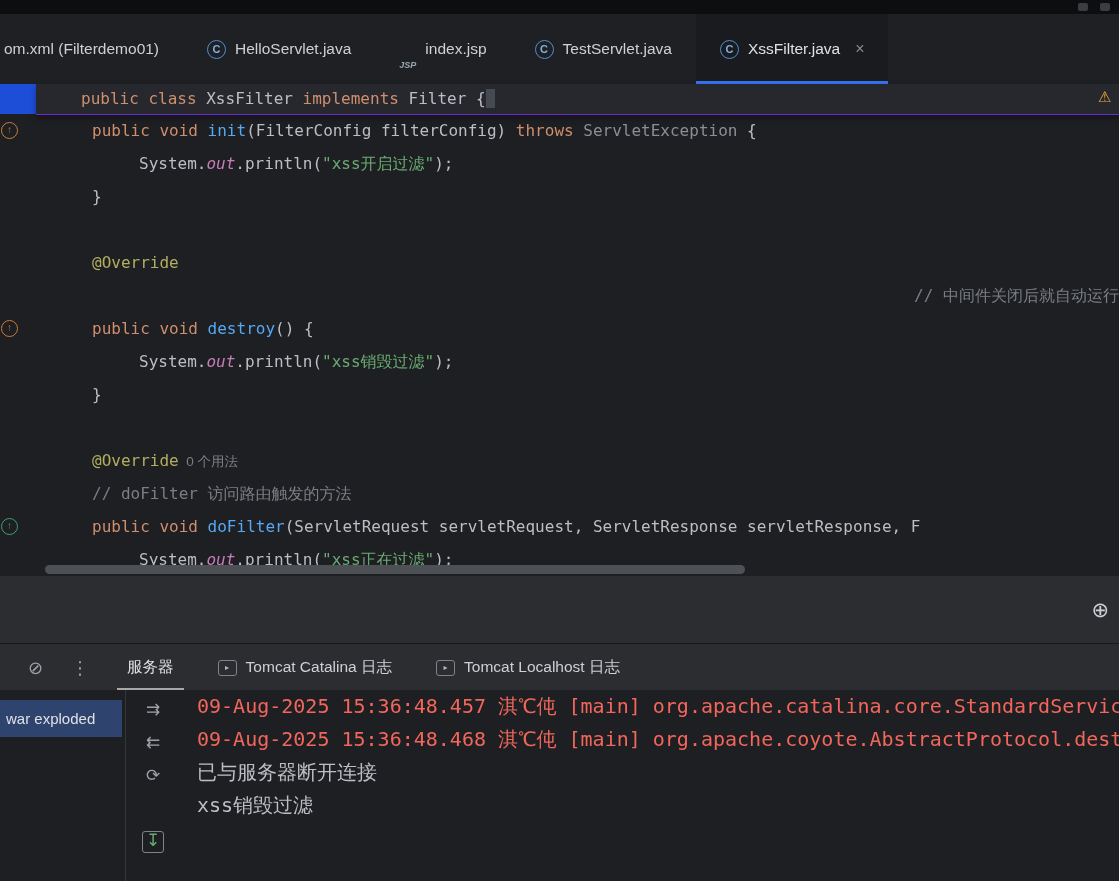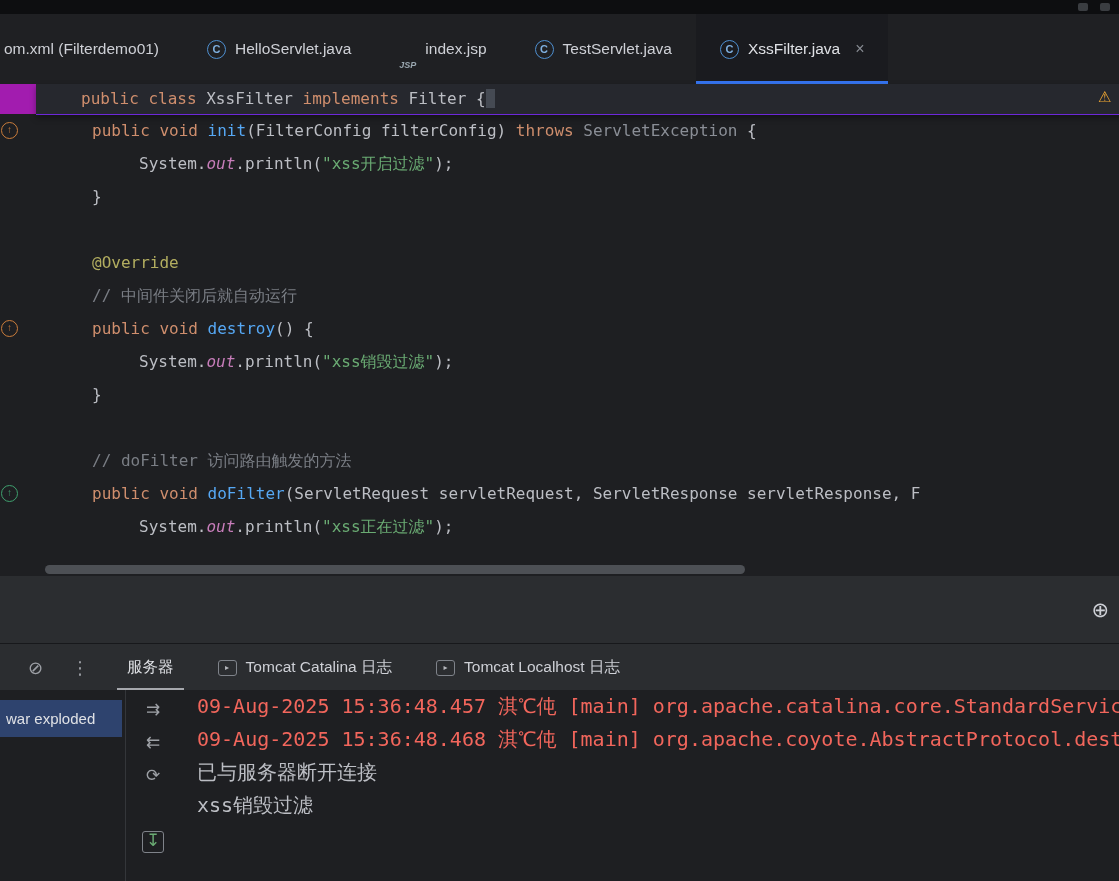--- a/index.html
+++ b/index.html
@@ -1,17 +1,17 @@
 <!DOCTYPE html>
 <html><head>
 <meta charset="utf-8">
 <style>
   html,body{margin:0;padding:0;background:#1e1f22;}
   #app{position:relative;width:1119px;height:881px;overflow:hidden;
-       font-family:"Liberation Sans",sans-serif;color:#bcbec4;background:#a21caf;}
+       font-family:"Liberation Sans",sans-serif;color:#bcbec4;background:#1d4ed8;}
 
   
   .titlebar{position:absolute;left:0;top:0;width:1119px;height:14px;background:#0d0e10;}
   .tb-ico{position:absolute;top:3px;width:10px;height:8px;background:#3a3d41;border-radius:2px;}
 
   
   .tabbar{position:absolute;left:0;top:14px;width:1119px;height:70px;background:#1f2023;
           display:flex;align-items:stretch;}
   .etab{display:flex;align-items:center;gap:9px;padding:0 24px;font-size:15.5px;color:#ced0d6;
         cursor:default;position:relative;white-space:nowrap;}
@@ -117,25 +117,26 @@
         <div class="code-line" style="padding-left: 45px;"><span class="tk-kw">public class </span><span class="tk-p">XssFilter </span><span class="tk-kw">implements </span><span class="tk-p">Filter </span><span class="tk-p">{</span><span class="tk-caret"></span></div>
       </div>
   </div>
 
   <div class="editor">
       <div class="code-line" style="padding-left: 92px;"><span class="gut g-ov">↑</span><span class="tk-kw">public void </span><span class="tk-m">init</span><span class="tk-p">(FilterConfig filterConfig) </span><span class="tk-kw">throws </span><span class="tk-d">ServletException </span><span class="tk-p">{</span></div>
       <div class="code-line" style="padding-left: 139px;"><span class="tk-p">System.</span><span class="tk-f">out</span><span class="tk-p">.println(</span><span class="tk-s">"xss开启过滤"</span><span class="tk-p">);</span></div>
       <div class="code-line" style="padding-left: 92px;"><span class="tk-p">}</span></div>
       <div class="code-line" style="padding-left: 92px;"></div>
       <div class="code-line" style="padding-left: 92px;"><span class="tk-a">@Override</span></div>
-      <div class="code-line" style="padding-left: 92px;"><span class="tk-c">// 中间件关闭后就自动运行</span></div>
+      <div class="code-line" style="padding-left: 92px; text-align: right;"><span class="tk-c">// 中间件关闭后就自动运行</span></div>
       <div class="code-line" style="padding-left: 92px;"><span class="gut g-ov">↑</span><span class="tk-kw">public void </span><span class="tk-m">destroy</span><span class="tk-p">() {</span></div>
       <div class="code-line" style="padding-left: 139px;"><span class="tk-p">System.</span><span class="tk-f">out</span><span class="tk-p">.println(</span><span class="tk-s">"xss销毁过滤"</span><span class="tk-p">);</span></div>
       <div class="code-line" style="padding-left: 92px;"><span class="tk-p">}</span></div>
       <div class="code-line" style="padding-left: 92px;"></div>
+      <div class="code-line" style="padding-left: 92px;"><span class="tk-a">@Override</span><span class="tk-i">  0 个用法</span></div>
       <div class="code-line" style="padding-left: 92px;"><span class="tk-c">// doFilter 访问路由触发的方法</span></div>
       <div class="code-line" style="padding-left: 92px;"><span class="gut g-im">↑</span><span class="tk-kw">public void </span><span class="tk-m">doFilter</span><span class="tk-p">(ServletRequest servletRequest, ServletResponse servletResponse, F</span></div>
       <div class="code-line" style="padding-left: 139px;"><span class="tk-p">System.</span><span class="tk-f">out</span><span class="tk-p">.println(</span><span class="tk-s">"xss正在过滤"</span><span class="tk-p">);</span></div>
     </div>
   <div class="hscroll"></div>
   <span class="warn">⚠</span>
 
   <div class="editor-footer">
     <span class="target">⊕</span>
   </div>

